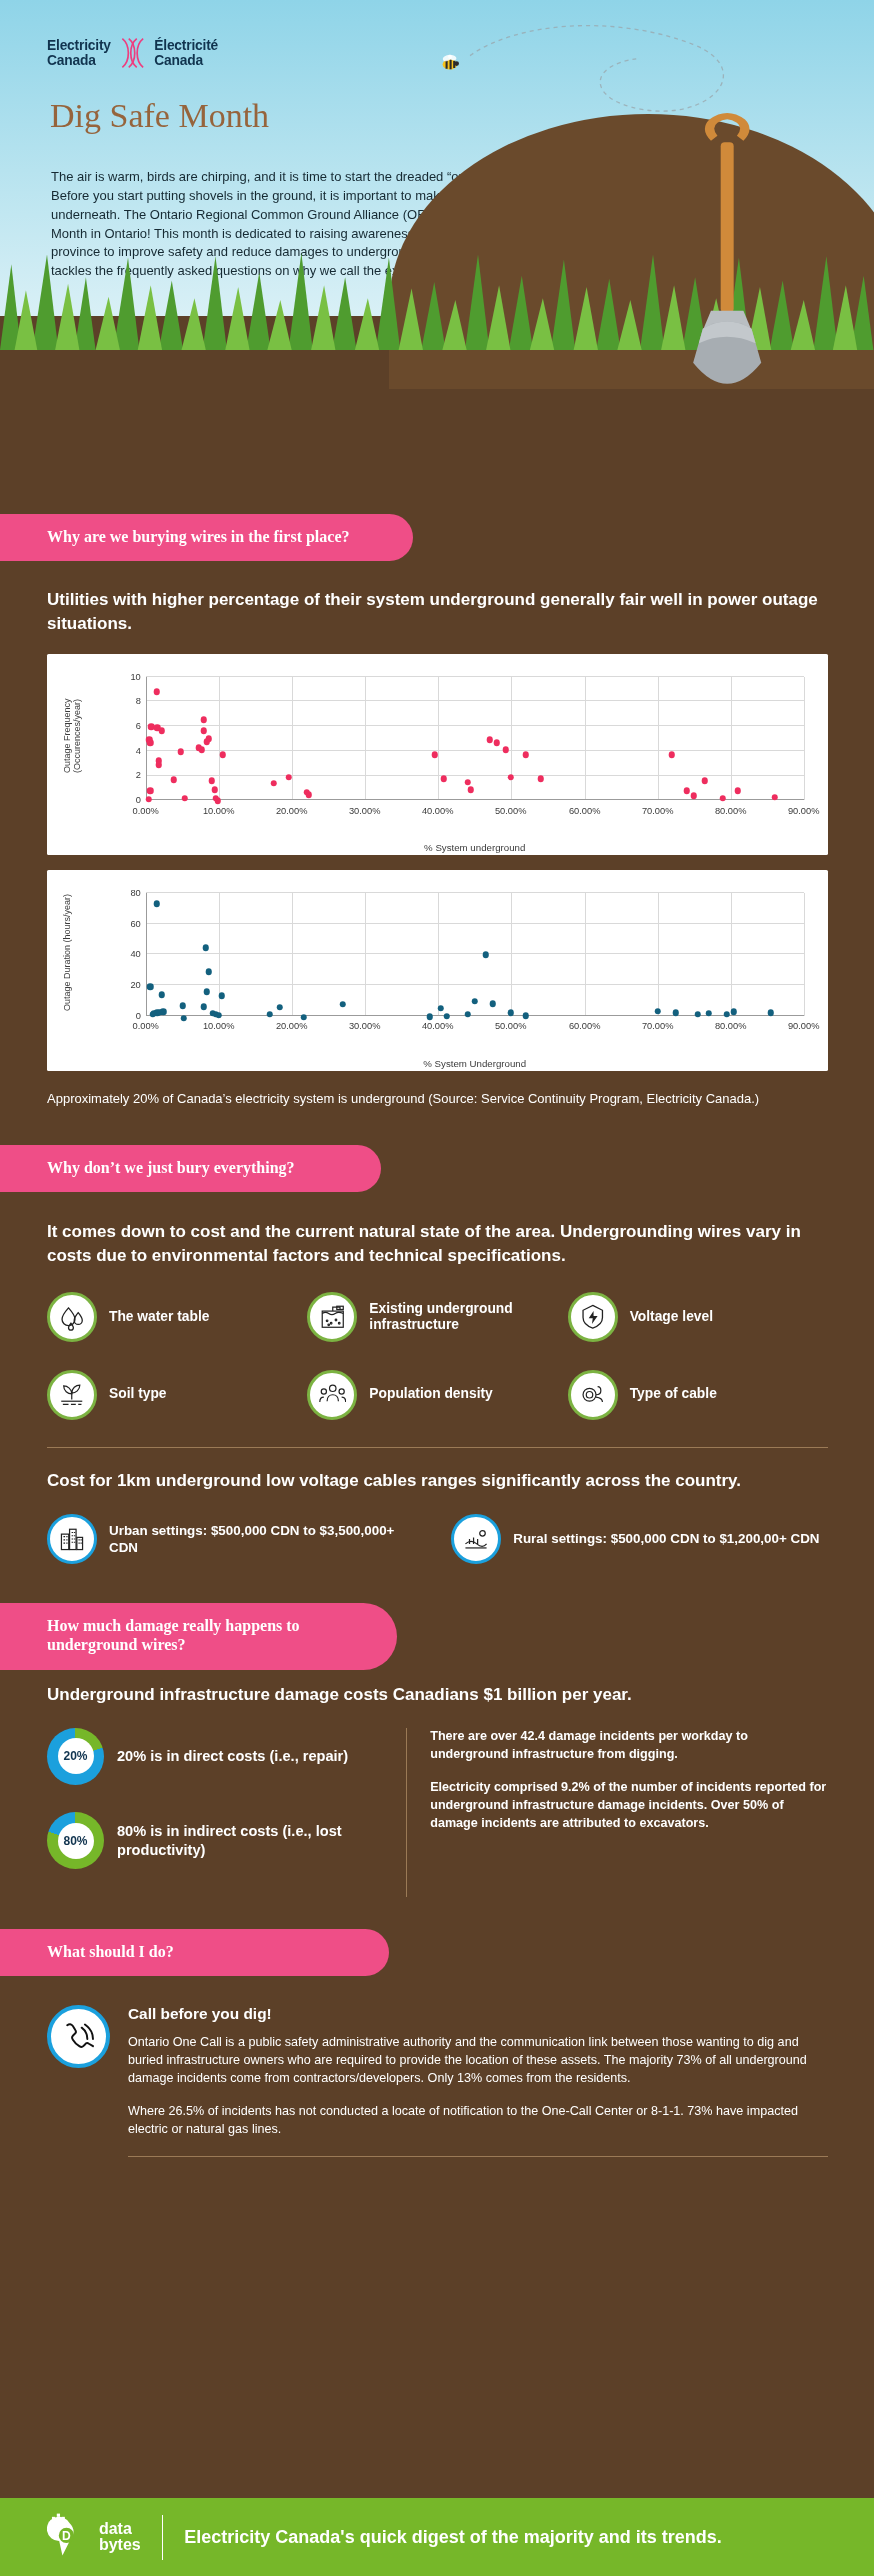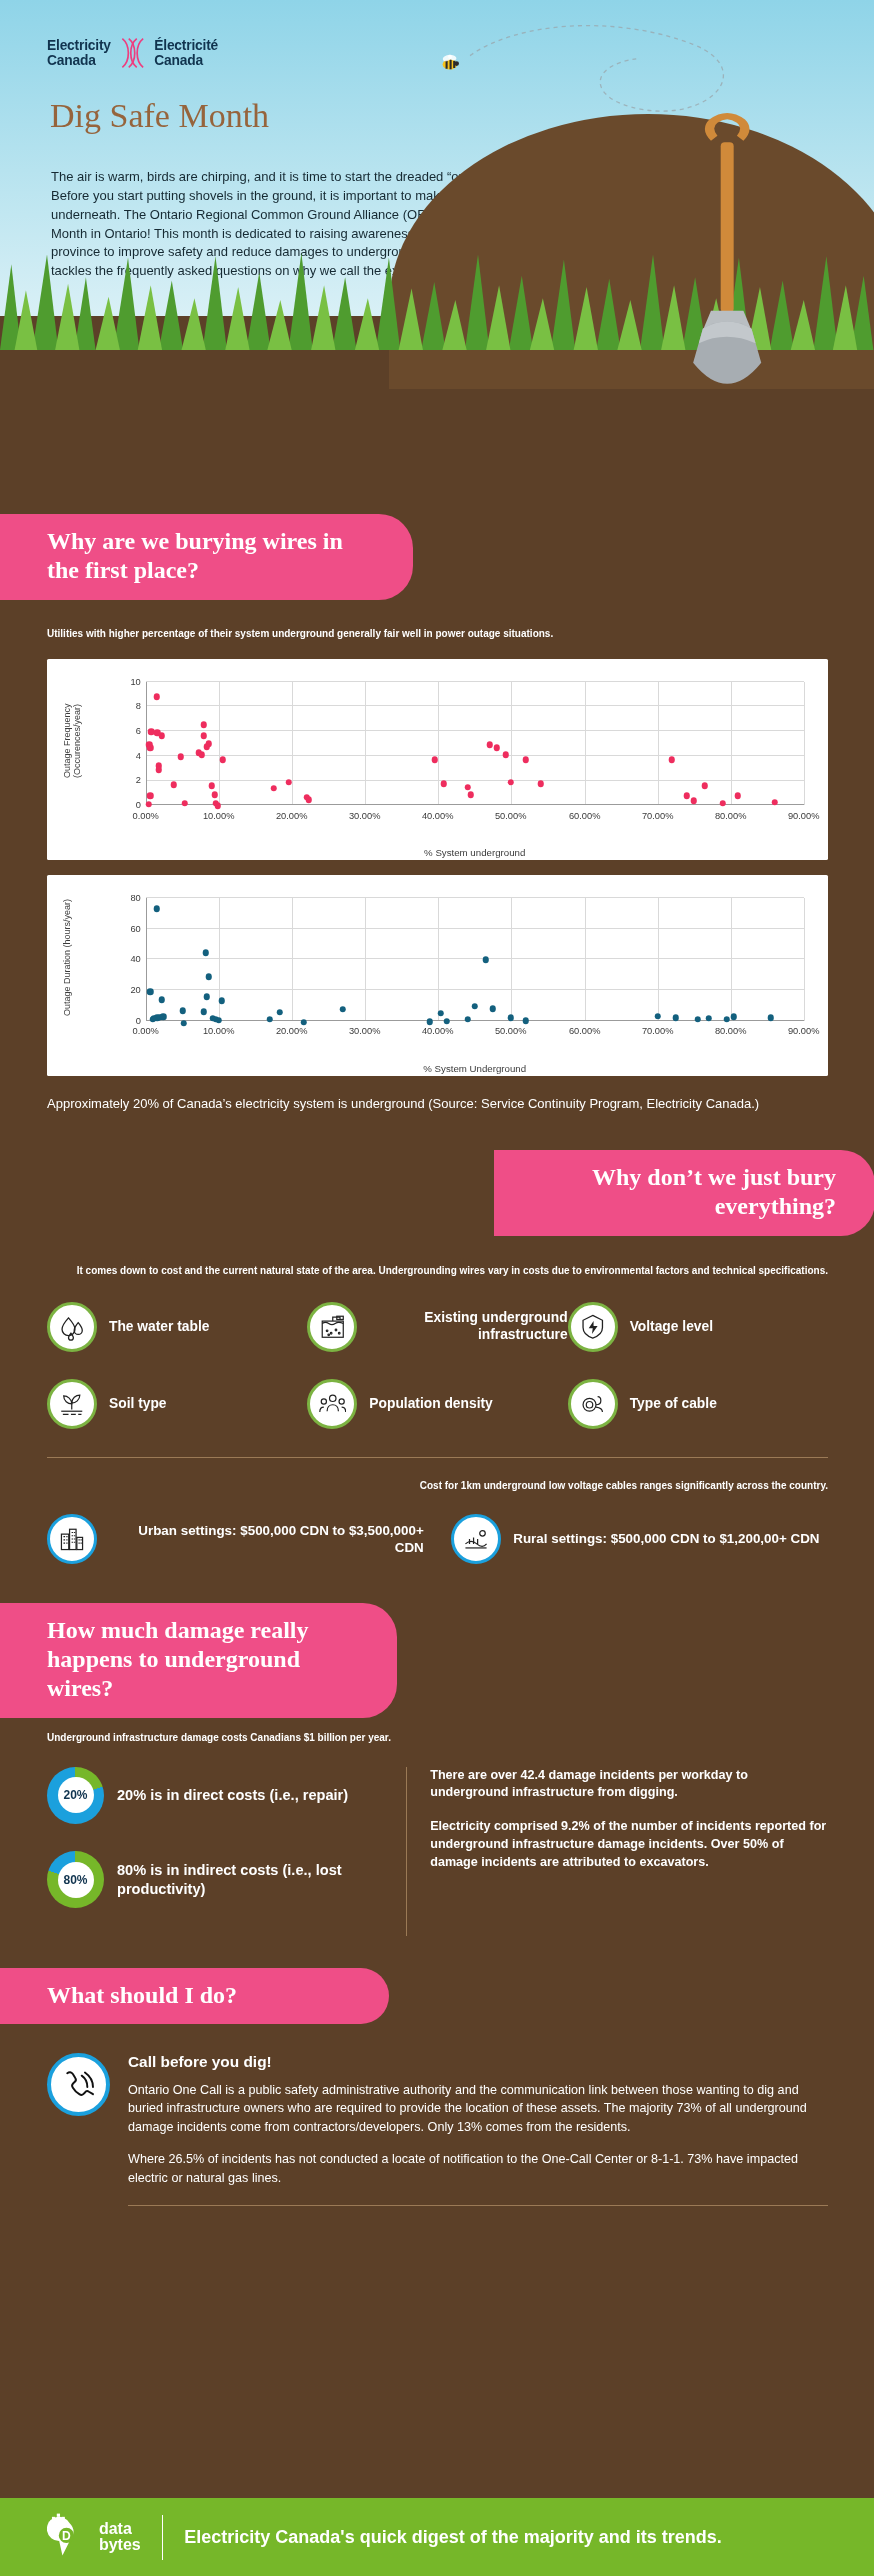--- a/index.html
+++ b/index.html
@@ -91,29 +91,29 @@
   
   .banner {
     position: relative;
     background: #ef4e87;
     border-radius: 0 34px 34px 0;
     padding: 13px 39px 14.6px 47px;
     display: inline-block;
     color: #ffffff;
     font-family: "Liberation Serif", serif;
     font-weight: bold;
-    font-size: 24px;
+    font-size: 16px;
     line-height: 1.22;
   }
   .banner-wrap { margin-left: 0; }
 
   .section { padding: 0 47px; }
   .lead {
     color: #ffffff;
-    font-size: 10px;
+    font-size: 17px;
     font-weight: bold;
     line-height: 1.42;
   }
 
   
   .chart-card {
     background: #ffffff;
     border-radius: 1.6px;
     padding: 8px 9.7px 4.9px 9.7px;
     position: relative;
@@ -530,21 +530,21 @@
               <div class="dot" style="width: 6.5px; height: 6.5px; background: rgb(19, 96, 126); left: 625px; bottom: 2.9px;"></div>
             </div>
           <div class="xlabel" style="position:absolute; left:89px; right:14.6px; top:159px;">% System Underground</div>
         </div>
       </div>
 
       <div class="note" style="margin-top:19.4px;">Approximately 20% of Canada’s electricity system is underground (Source: Service Continuity Program, Electricity Canada.)</div>
     </div>
   </div>
 
-  <div style="padding-top:36px;text-align:right;">
+  <div style="padding-top:36px;">
     <div class="banner-wrap">
       <div class="banner" style="width:381px;">Why don’t we just bury everything?</div>
     </div>
 
     <div class="section" style="margin-top:27.5px;">
       <div class="lead">It comes down to cost and the current natural state of the area. Undergrounding wires vary in costs due to environmental factors and technical specifications.</div>
 
       <div class="icon-grid">
 
         <div class="icon-item">

